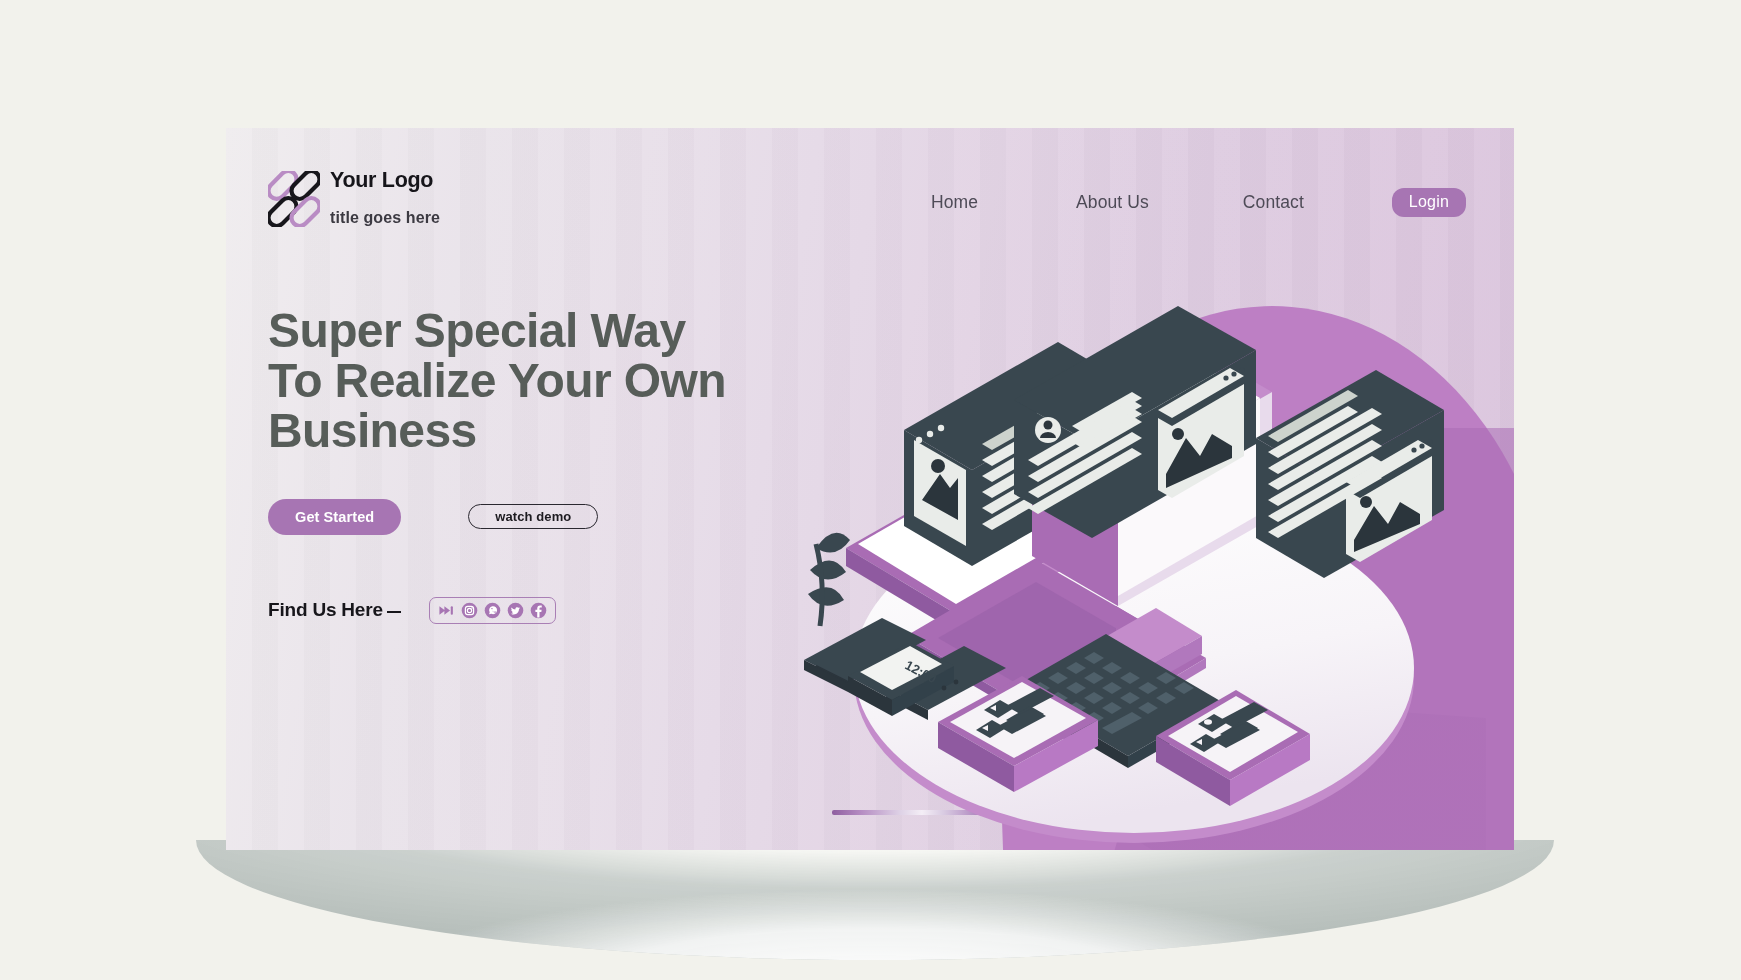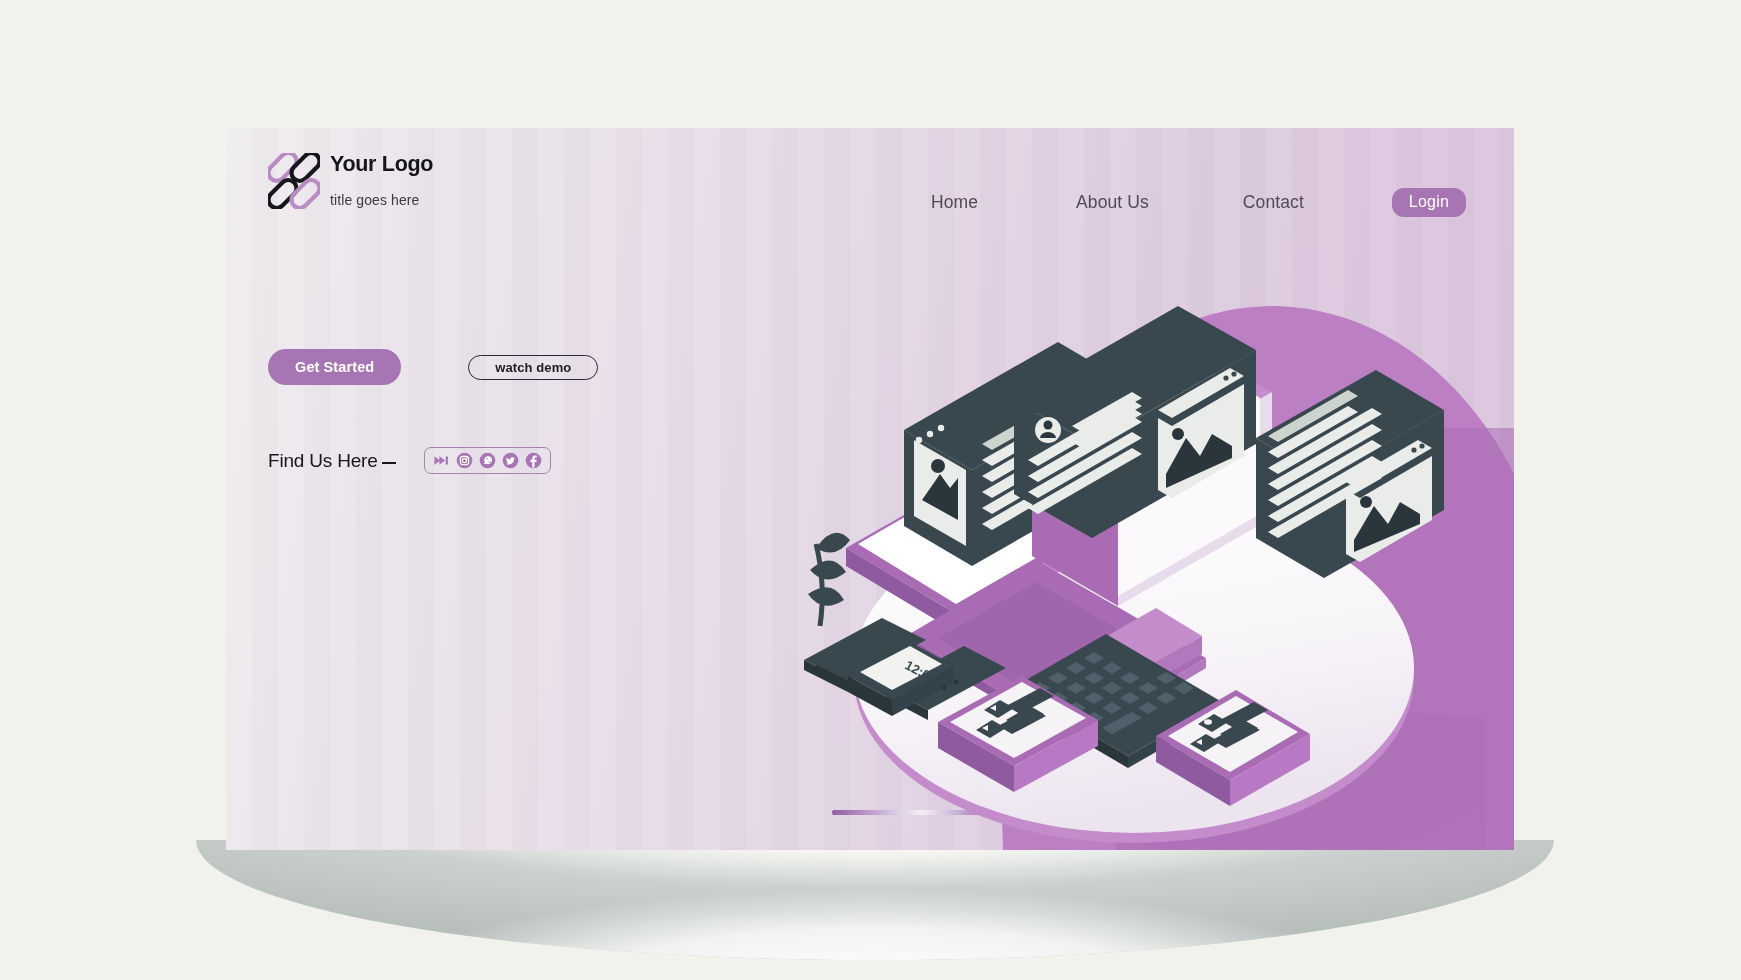--- a/index.html
+++ b/index.html
@@ -42,25 +42,25 @@
     transform: rotate(-2deg);
   }
   .blob2 {
     position:absolute; right:-130px; top:300px; width:470px; height:430px;
     background:#a96cb4; opacity:.55; transform: skewX(-16deg);
   }
 
   
   .header { position:absolute; left:0; top:0; width:100%; height:160px; z-index:6; }
 
-  .logo-wrap { position:absolute; left:42px; top:25px; display:flex; align-items:flex-end; gap:10px; }
+  .logo-wrap { position:absolute; left:42px; top:42px; display:flex; align-items:center; gap:10px; }
   .logo-mark { width:52px; height:56px; flex:0 0 auto; }
   .logo-text { line-height:1; padding-bottom:2px;}
   .logo-title { font-size:21.5px; font-weight:700; color:#16151a; letter-spacing:-0.3px; }
-  .logo-sub { font-size:14px; color:#3c3a42; margin-top:18px; letter-spacing:.1px;}
+  .logo-sub { font-size:16px; color:#3c3a42; margin-top:18px; letter-spacing:.1px;font-weight:bold;}
 
   .nav { position:absolute; right:48px; top:58px; display:flex; align-items:center; gap:16px; }
   .nav-item {
     font-size:17.5px; color:#4e4b57; letter-spacing:.1px;
     padding:6px 0; cursor:pointer; white-space:nowrap;
   }
   .nav-gap-1 { width:66px; } .nav-gap-2 { width:62px; } .nav-gap-3 { width:56px; }
   .login-btn {
     background:#a775b3; color:#fff; font-size:16px; letter-spacing:.2px;
     padding:5px 17px 6px; border-radius:12px; border:none; cursor:pointer;
@@ -83,21 +83,21 @@
     border:none; border-radius:20px; padding:10px 27px; cursor:pointer;
     font-family:"Liberation Sans", sans-serif; letter-spacing:.1px;
   }
   .btn-ghost {
     background:transparent; color:#1d1b20; font-size:13px; font-weight:700;
     border:1.6px solid #2a2830; border-radius:20px; padding:4px 26px; cursor:pointer;
     font-family:"Liberation Sans", sans-serif; letter-spacing:.1px;
   }
 
   .findus-row { margin-top:62px; display:flex; align-items:center; }
-  .findus-label { font-size:19px; font-weight:400; color:#17161b; letter-spacing:-.2px; }
+  .findus-label { font-size:19px; font-weight:700; color:#17161b; letter-spacing:-.2px; }
   .findus-underscore { display:inline-block; width:14px; border-bottom:2.5px solid #17161b; margin-left:4px; vertical-align:3px; }
   .social-pill {
     margin-left:28px; display:flex; align-items:center; gap:6px;
     border:1.4px solid #a97fb5; border-radius:7px; padding:4px 8px;
   }
   .social-ico { width:17px; height:17px; display:block; cursor:pointer; }
   .progress-line {
     position:absolute; left:606px; top:682px; width:180px; height:5px;
     background: linear-gradient(90deg,#8f5fa0 0%, #b58cc2 16%, #ded2e6 38%, #f4eef6 50%, #d9cbe2 62%, #a97dba 84%, #7f529a 100%);
     border-radius:2px;
@@ -142,20 +142,23 @@
         <span class="nav-item">About Us</span>
         <span class="nav-gap-2"></span>
         <span class="nav-item">Contact</span>
         <span class="nav-gap-3"></span>
         <button class="login-btn">Login</button>
       </div>
 
     </div>
 
     <div class="content">
+      <h1 class="headline">Super Special Way
+To Realize Your Own
+Business</h1>
 
       <div class="cta-row">
         <button class="btn-primary">Get Started</button>
         <button class="btn-ghost">watch demo</button>
       </div>
 
       <div class="findus-row">
         <div>
           <span class="findus-label">Find Us Here</span><span class="findus-underscore"></span>
         </div>

